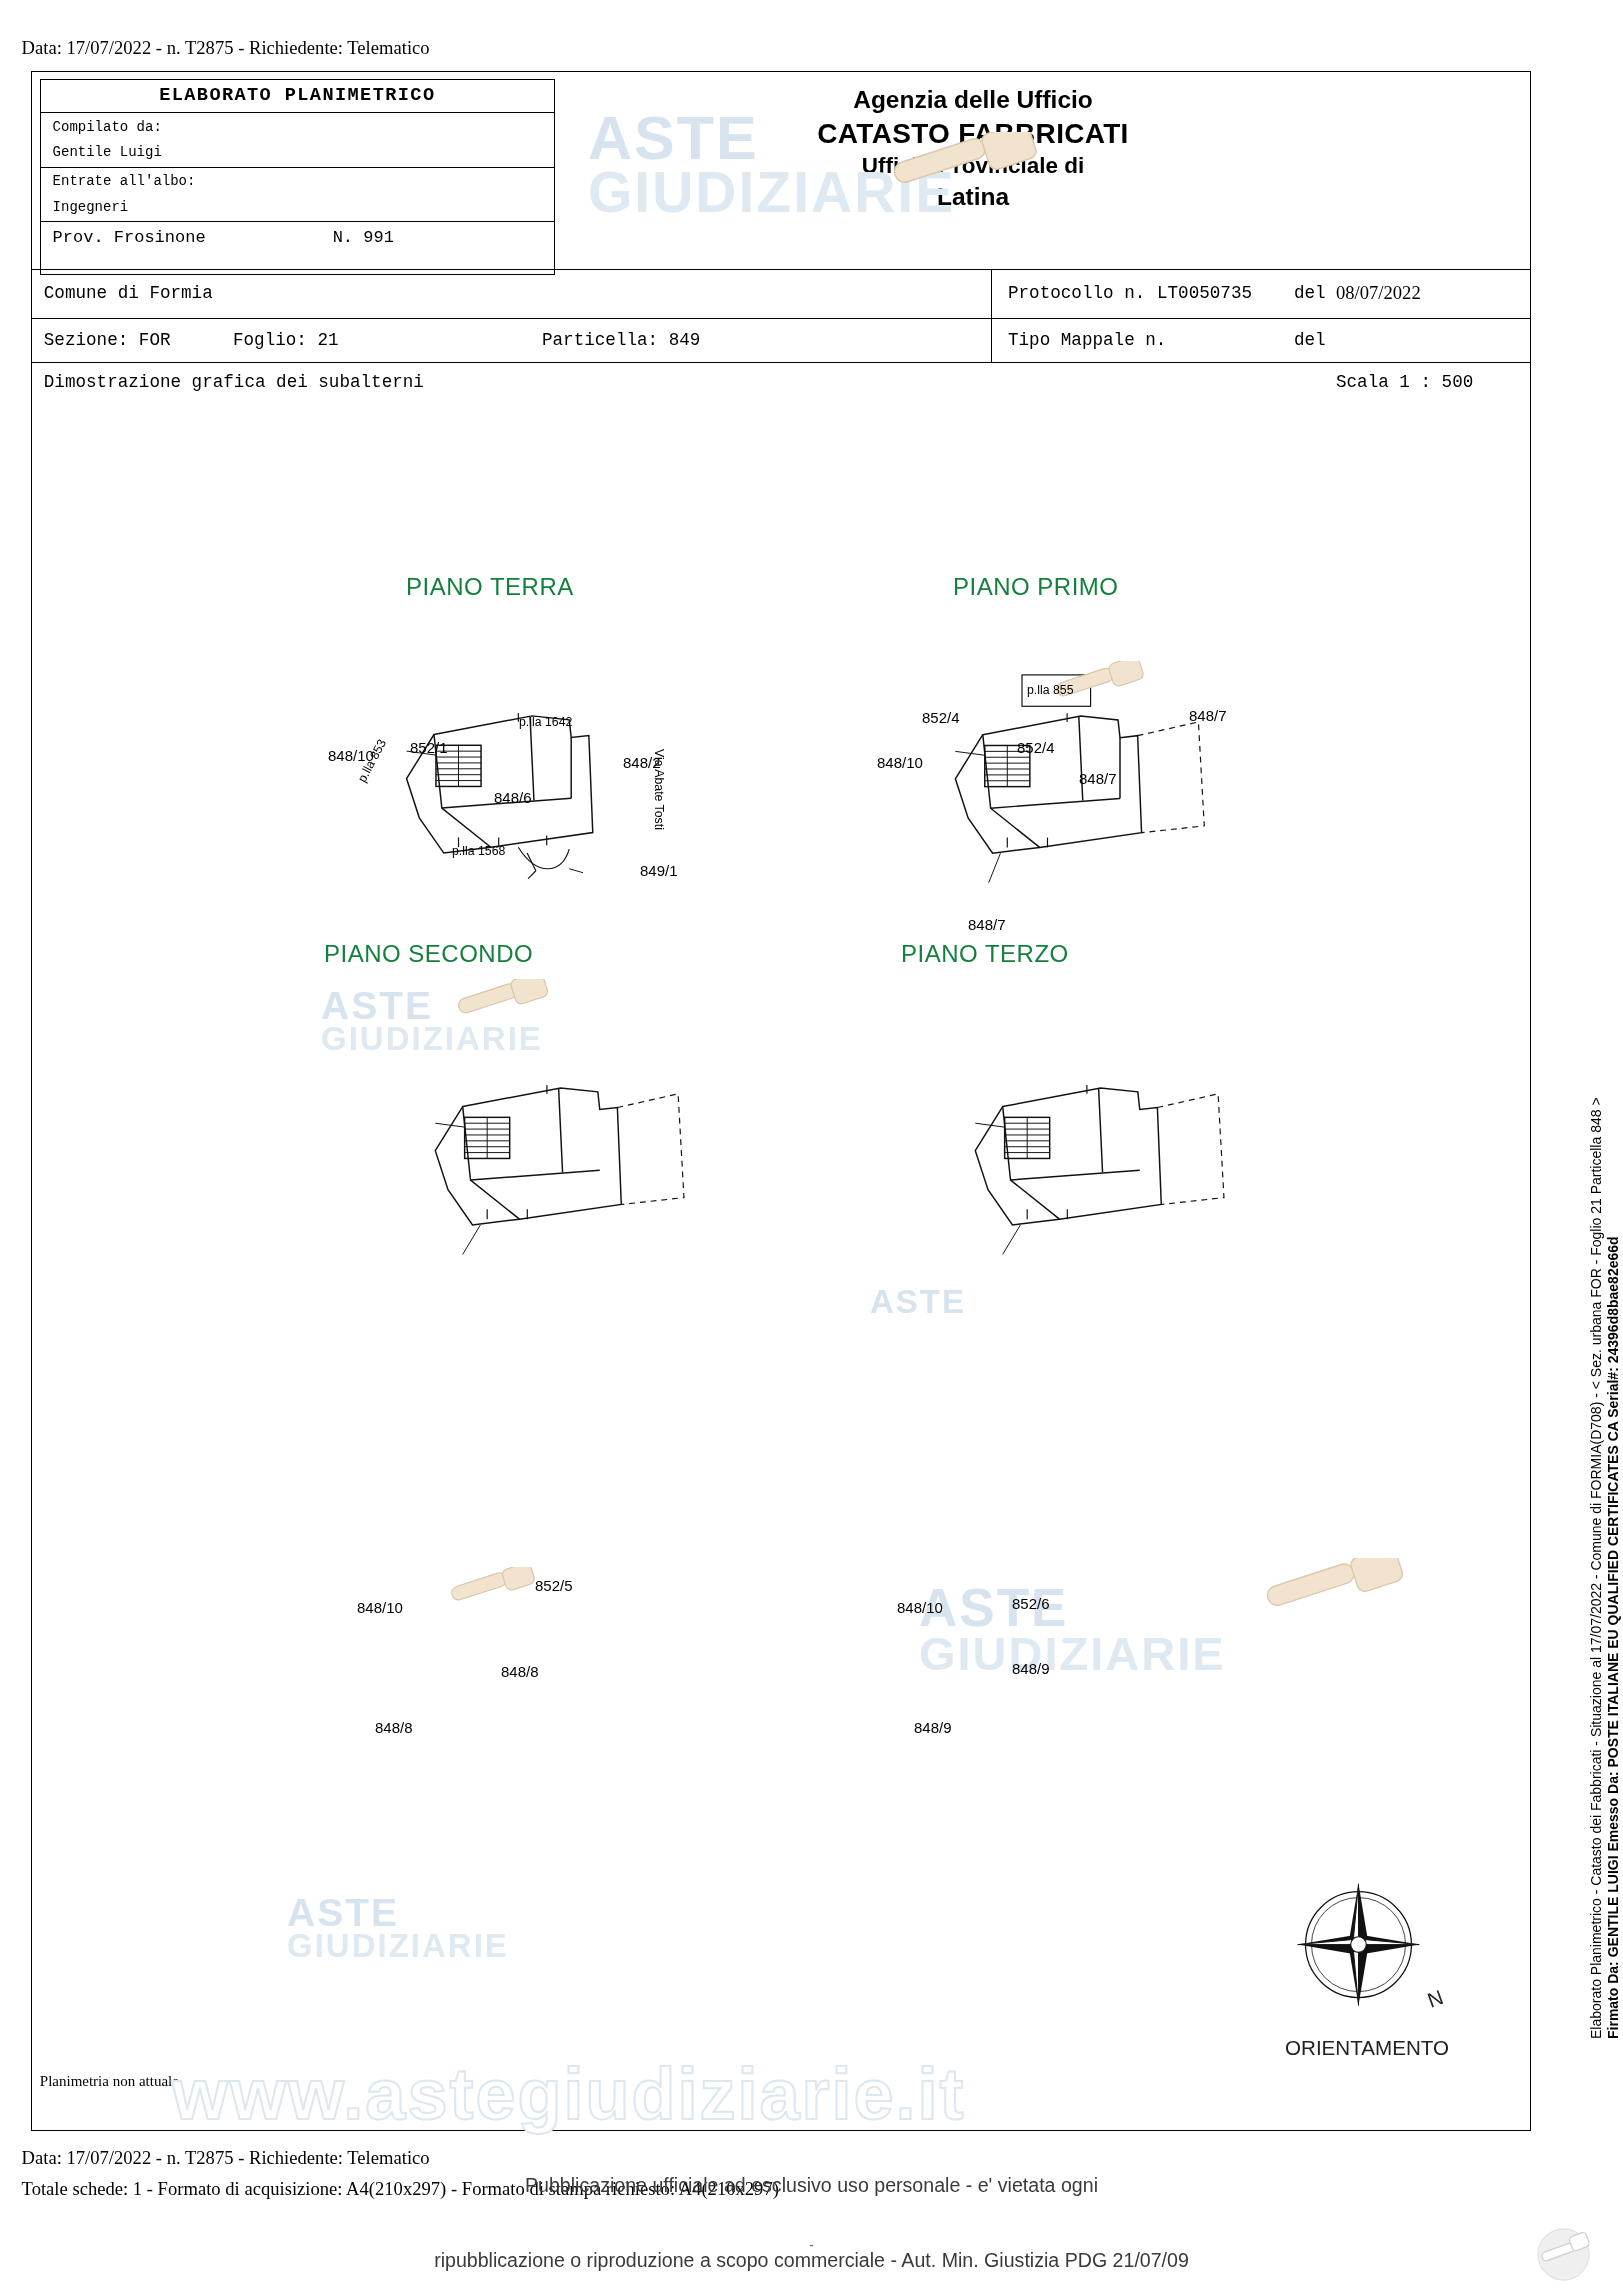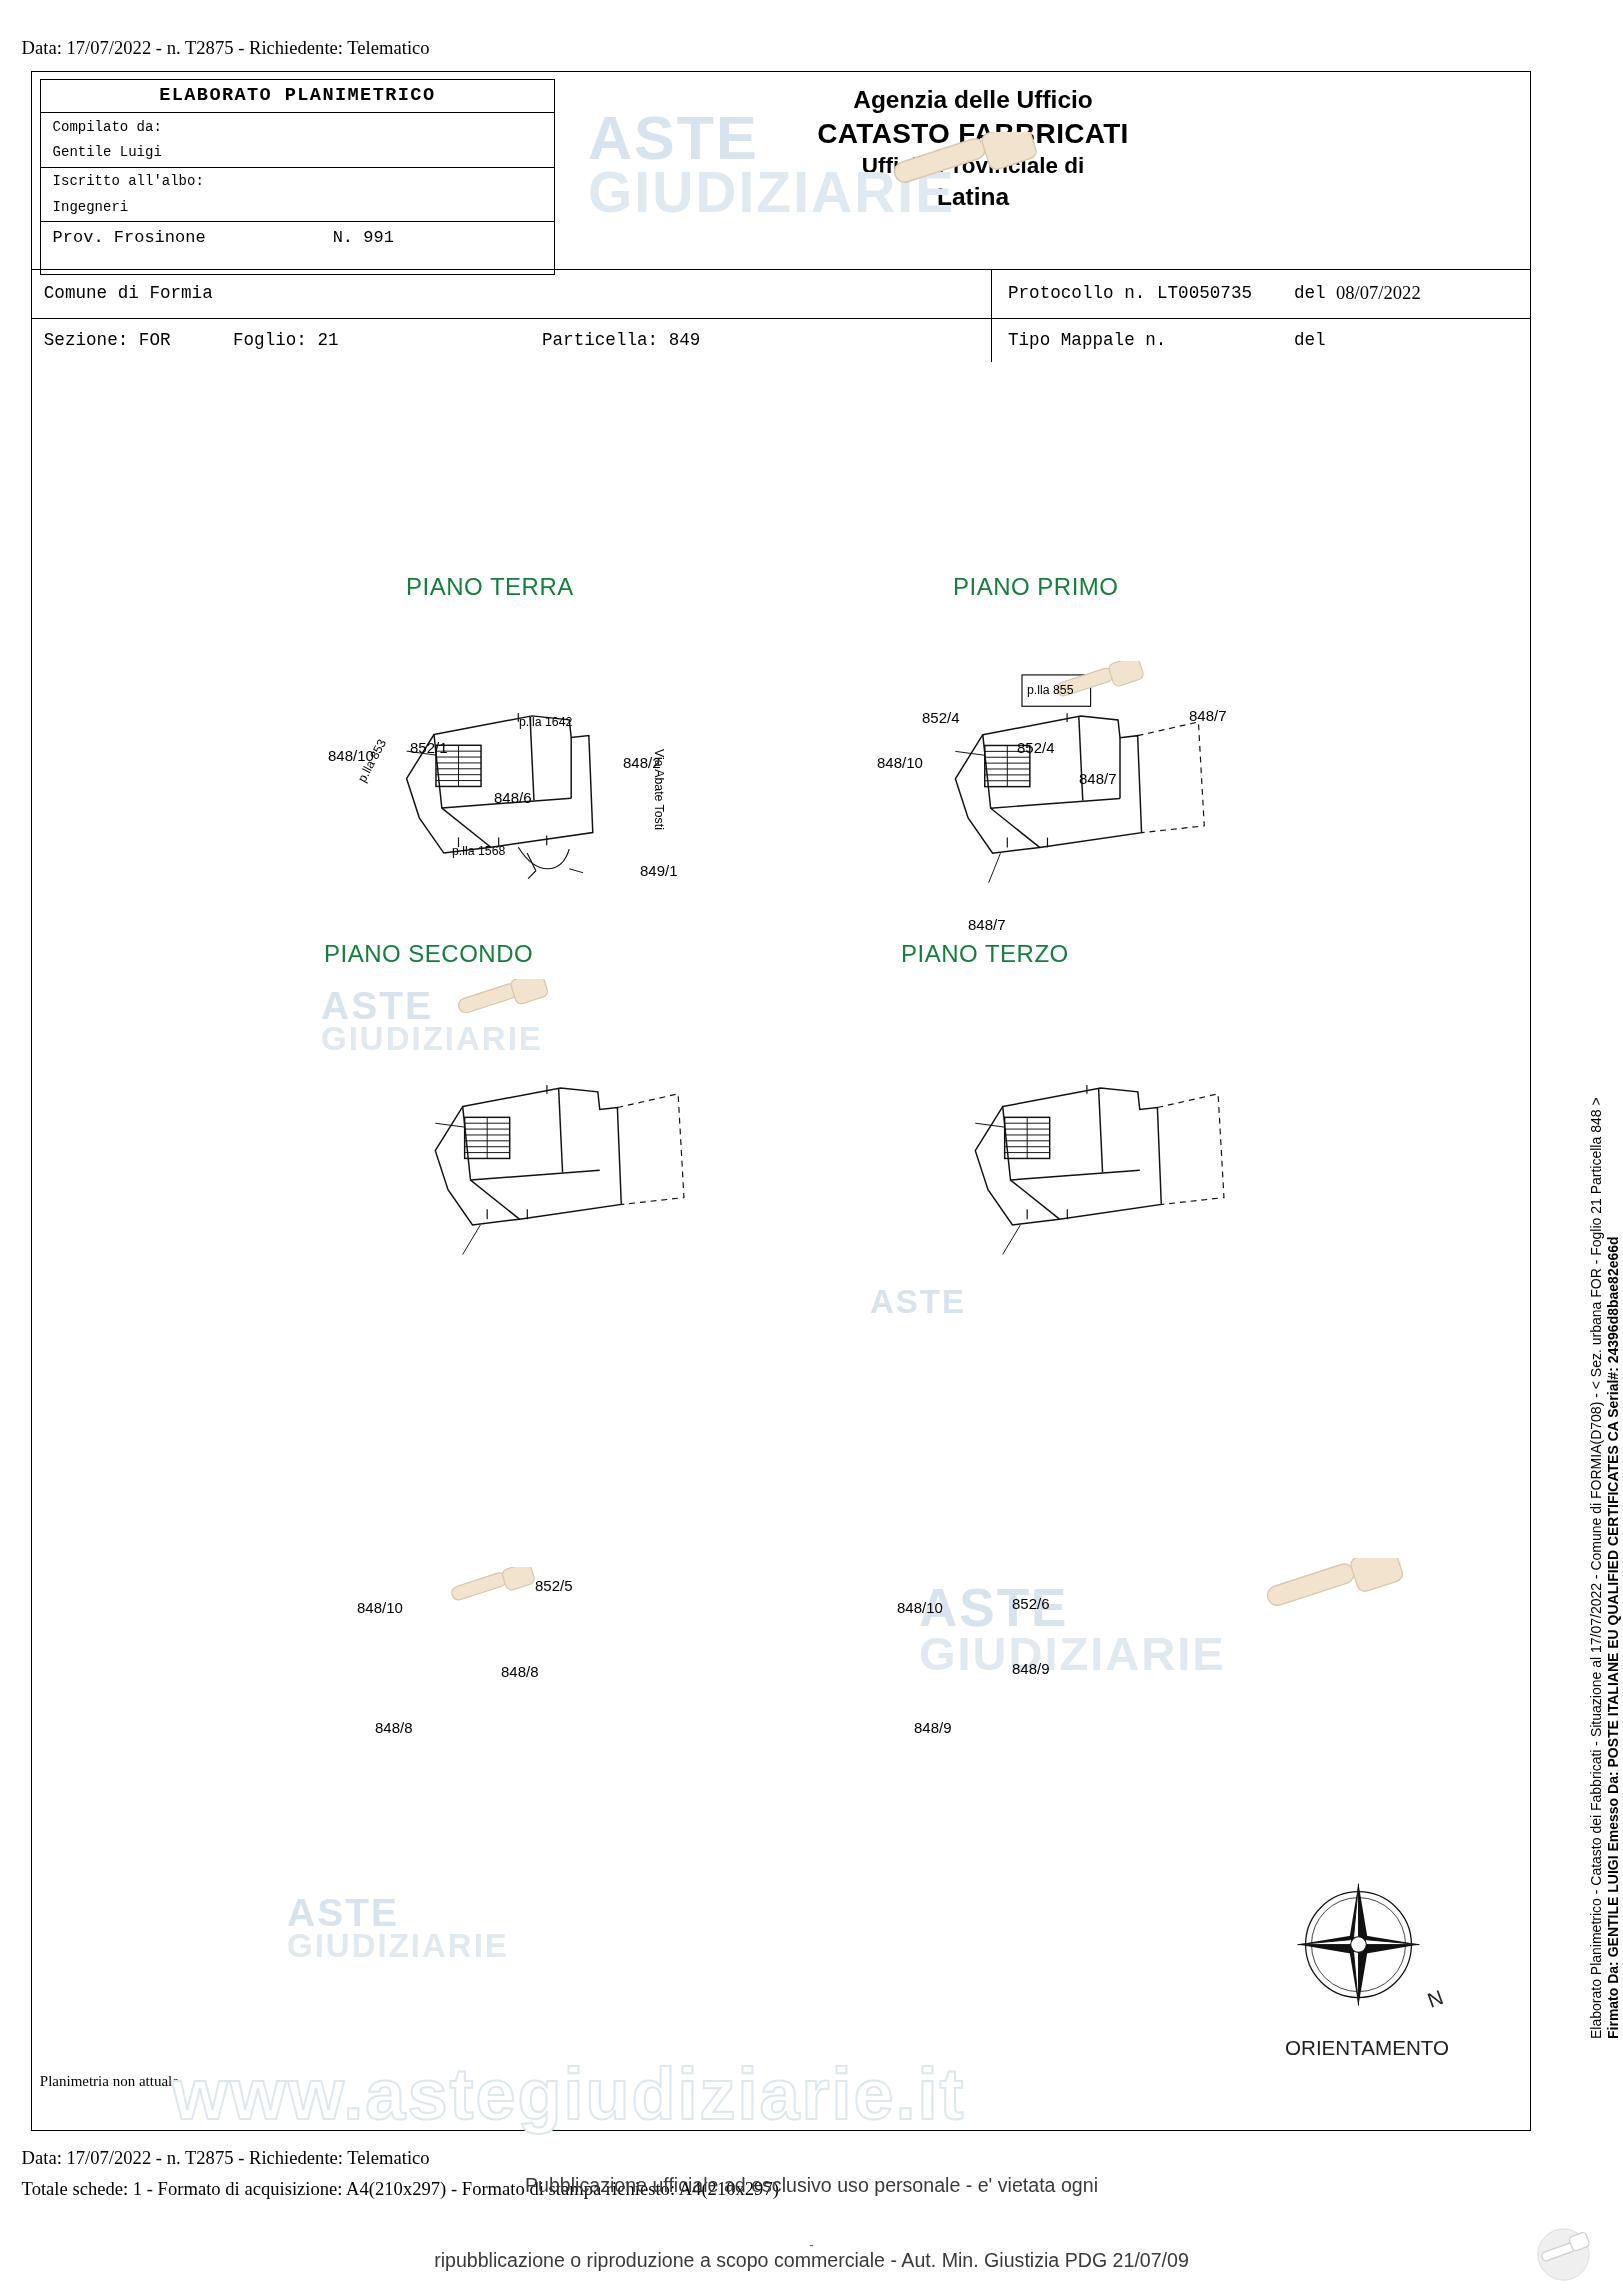--- a/index.html
+++ b/index.html
@@ -255,21 +255,21 @@
 
 <div class="doc-frame">
 
   <div class="hdr">
 
     <div class="hdr-left">
       <div class="title-box">ELABORATO  PLANIMETRICO</div>
       <div class="row">Compilato da:</div>
       <div class="row">Gentile Luigi</div>
       <div class="sep"></div>
-      <div class="row">Iscritto all'albo:</div>
+      <div class="row">Entrate all'albo:</div>
       <div class="row">Ingegneri</div>
       <div class="sep"></div>
       <div class="prov-row">
         <span>Prov. Frosinone</span>
         <span class="num">N. 991</span>
       </div>
     </div>
 
     <div class="hdr-center">
       <div class="l1">Agenzia delle Ufficio</div>
@@ -290,20 +290,24 @@
   </div>
 
   <div class="inforow inforow2">
     <span class="cell" style="left:11.8px; top:10.8px;">Sezione: FOR</span>
     <span class="cell" style="left:201px; top:10.8px;">Foglio: 21</span>
     <span class="cell" style="left:510px; top:10.8px;">Particella: 849</span>
     <span class="cell" style="left:976px; top:10.8px;">Tipo Mappale n.</span>
     <span class="cell" style="left:1262px; top:10.8px;">del</span>
   </div>
 
+  <div class="inforow inforow3">
+    <span class="cell" style="left:11.8px; top:8.8px;">Dimostrazione grafica dei subalterni</span>
+    <span class="cell" style="left:1304px; top:8.8px;">Scala 1 : 500</span>
+  </div>
 
   <div class="canvas">
 
     <div class="wm wm-m1">
       <div class="aste">ASTE</div>
       <div class="giud">GIUDIZIARIE</div>
     </div>
     <svg class="gavel" style="left:417px; top:578px;" width="127" height="59" viewBox="0 0 130 60">
       <g fill="#f2e3cf" stroke="#d8c6a9" stroke-width="1.2">
         <rect x="8" y="22" width="62" height="15" rx="7" transform="rotate(-18 8 22)"></rect>

